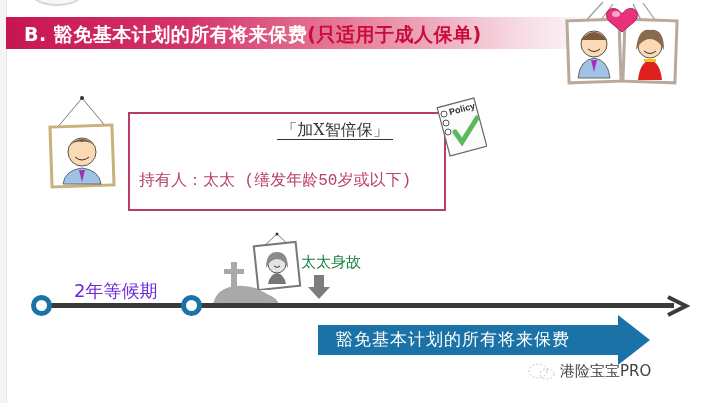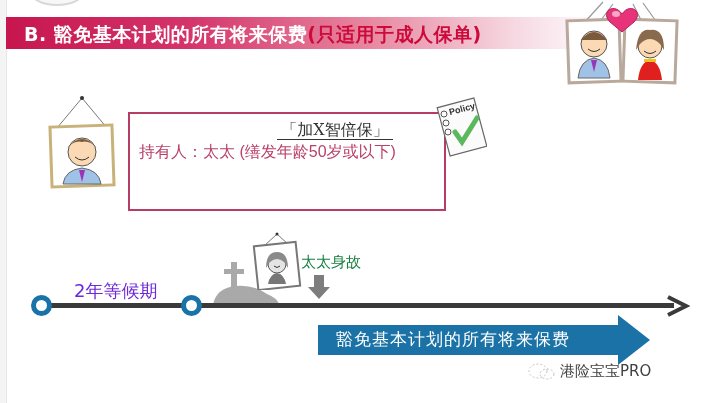--- a/index.html
+++ b/index.html
@@ -9,21 +9,21 @@
   .top-arc { position:absolute; left:30px; top:-22px; width:50px; height:26px; border-radius:50%; border:2px solid #d8d8d8; border-top:none; background:#f7f7f7; }
   .banner { position:absolute; left:6px; top:17px; width:600px; height:32px;
             background: linear-gradient(90deg, #c7164f 0%, #d4336a 30%, #e7869f 60%, #f6d9e2 85%, #ffffff 100%); }
   .banner-text { position:absolute; left:18px; top:5px; font-size:19px; font-weight:bold; color:#ffffff; white-space:nowrap; letter-spacing:0.5px; }
   .banner-text .highlight { color:#cc0a3c; }
   .couple { position:absolute; left:558px; top:0px; width:120px; height:90px; }
   .man-frame { position:absolute; left:49px; top:120px; width:70px; height:90px; }
   .info-box { position:absolute; left:128px; top:112px; width:314px; height:95px; border:2px solid #b73d63; background:#fff; }
   .info-title { position:absolute; top:6px; left:0; width:100%; text-align:center; font-family:"DejaVu Serif", serif; font-size:16px; color:#333;margin-left:48px; }
   .info-title span { border-bottom:1px solid #333; padding:0 4px; }
-  .info-line { position:absolute; left:9px; font-family:Liberation Sans, sans-serif; font-size:16px; white-space:nowrap; }
+  .info-line { position:absolute; left:9px; font-family:Liberation Mono, monospace; font-size:16px; white-space:nowrap;margin-top:28px; }
   .holder { top:28px; color:#b8406a; }
   .insured { top:49px; color:#222; }
   .policy { position:absolute; left:435px; top:96px; width:50px; height:60px; }
   .timeline { position:absolute; left:42px; top:303px; width:632px; height:5px; background:#3a3a3a; }
   .tl-arrow { position:absolute; left:664px; top:294px; }
   .node { position:absolute; width:11px; height:11px; border-radius:50%; background:#fff; border:5px solid #1a73a8; }
   .node-start { left:31px; top:295px; }
   .node-mid { left:181px; top:295px; }
   .wait-label { position:absolute; left:74px; top:279px; font-size:18px; font-weight:normal; color:#6d28d9; }
   .death-label { position:absolute; left:301px; top:253px; font-size:15px; color:#15803d; }

